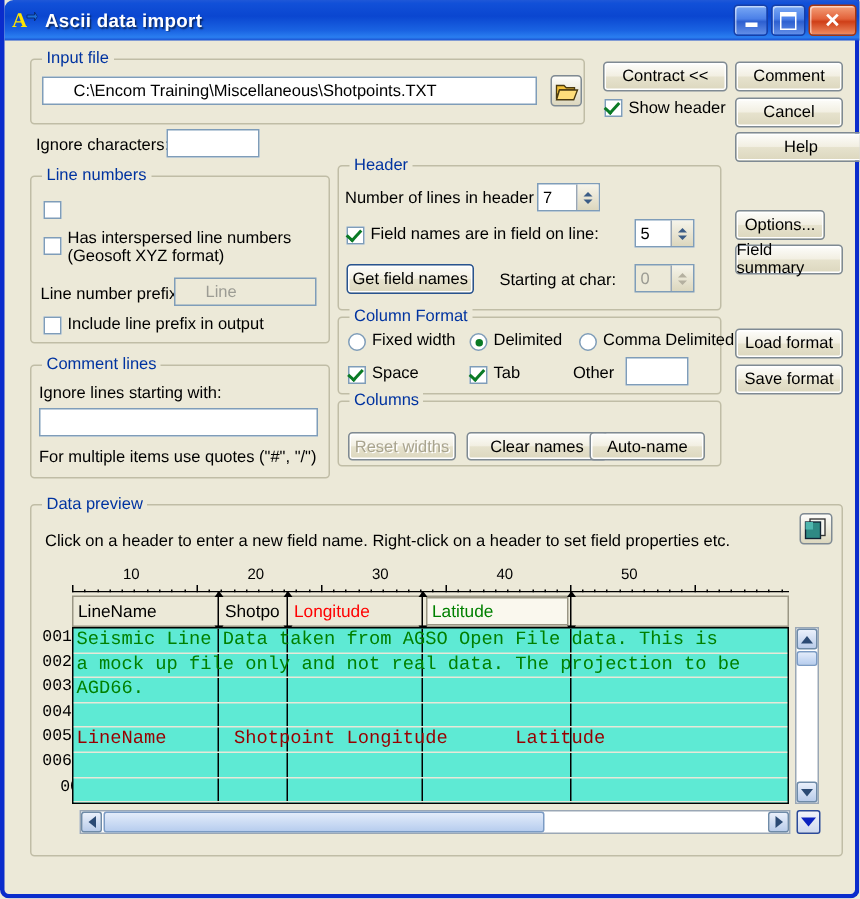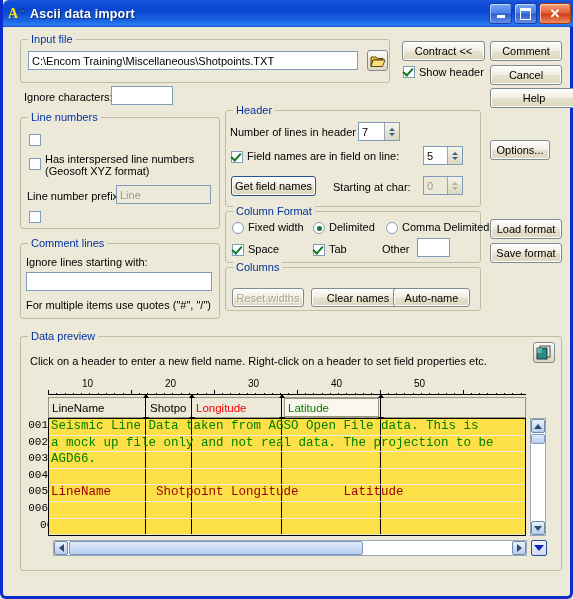--- a/index.html
+++ b/index.html
@@ -49,21 +49,21 @@
   .grp{position:absolute;border:1px solid #c0bda6;border-radius:3px;box-sizing:border-box;}
   .grp > .legend{
     position:absolute;top:-7px;left:7px;background:#ece9d8;padding:0 3px;
     color:#0033a0;font-size:11px;white-space:nowrap;
   }
   .lbl{position:absolute;color:#000;font-size:11px;white-space:nowrap;}
   
   .tbox{
     position:absolute;box-sizing:border-box;background:#fff;
     border:1px solid #7f9db9;font-size:11px;color:#000;
-    padding:1px 3px;display:flex;align-items:center;
+    padding:1px 20px;display:flex;align-items:center;
     font-family:"Liberation Sans",sans-serif;
   }
   .tbox.disabled{background:#ece9d8;color:#9c9c94;}
   
   .btn{
     position:absolute;box-sizing:border-box;
     background:linear-gradient(180deg,#fdfdfb 0%,#f2efe2 48%,#e6e2cd 52%,#dcd7be 100%);
     border:1px solid #7f8a93;border-radius:3px;
     font-size:11px;color:#000;display:flex;align-items:center;justify-content:center;
     cursor:default;font-family:"Liberation Sans",sans-serif;
@@ -109,21 +109,21 @@
     position:absolute;top:0;height:100%;box-sizing:border-box;
     font-size:11.5px;display:flex;align-items:center;padding-left:3px;
     font-family:"Liberation Sans",sans-serif;overflow:hidden;white-space:nowrap;
   }
   .hsplit{position:absolute;width:1px;background:#000;}
   .hsplit:before,.hsplit:after{content:"";position:absolute;left:-2.5px;width:0;height:0;
     border-left:3px solid transparent;border-right:3px solid transparent;}
   .hsplit:before{top:0;border-bottom:4px solid #000;}
   .hsplit:after{bottom:0;border-top:4px solid #000;}
   .gutter{position:absolute;font-family:"Liberation Mono","DejaVu Sans Mono",monospace;font-size:11px;color:#000;}
-  .txtarea{position:absolute;box-sizing:border-box;background:#fde047;border:1px solid #000;overflow:hidden;}
+  .txtarea{position:absolute;box-sizing:border-box;background:#5eead4;border:1px solid #000;overflow:hidden;}
   .vsplit{position:absolute;width:1px;background:#000;}
   .prow{position:absolute;left:2px;white-space:pre;font-family:"Liberation Mono","DejaVu Sans Mono",monospace;font-size:12.5px;letter-spacing:0px;}
   .rowline{position:absolute;left:0;right:0;height:1px;background:#e8e8d8;}
   
   .sbar{position:absolute;background:#fff;border:1px solid #9aa7b5;box-sizing:border-box;}
   .sbtn{
     position:absolute;box-sizing:border-box;border:1px solid #6f8ba8;border-radius:2px;
     background:linear-gradient(180deg,#eaf0fb,#b9ccea);
     display:flex;align-items:center;justify-content:center;
   }
@@ -188,20 +188,21 @@
   <div class="cb" style="left:26px;top:134px;"></div>
 
   <div class="cb" style="left:26px;top:158px;"></div>
   <span class="lbl" style="left:42px;top:153px;">Has interspersed line numbers</span>
   <span class="lbl" style="left:42px;top:165px;">(Geosoft XYZ format)</span>
 
   <span class="lbl" style="left:24px;top:190px;">Line number prefix:</span>
   <div class="tbox disabled" style="left:113px;top:185px;width:95px;height:19px;">Line</div>
 
   <div class="cb" style="left:26px;top:211px;"></div>
+  <span class="lbl" style="left:42px;top:210px;">Include line prefix in output</span>
 
   <div class="grp" style="left:17px;top:243px;width:200px;height:76px;">
     <span class="legend">Comment lines</span>
   </div>
   <span class="lbl" style="left:23px;top:256px;">Ignore lines starting with:</span>
   <div class="tbox" style="left:23px;top:272px;width:186px;height:19px;"></div>
   <span class="lbl" style="left:23px;top:299px;">For multiple items use quotes ("#", "/")</span>
 
   <div class="grp" style="left:222px;top:110px;width:256px;height:97px;">
     <span class="legend">Header</span>
@@ -256,20 +257,21 @@
     <span class="legend">Columns</span>
   </div>
   <div class="btn dis" style="left:229px;top:288px;width:72px;height:19px;">Reset widths</div>
   <div class="btn" style="left:308px;top:288px;width:94px;height:19px;">Clear names</div>
   <div class="btn" style="left:390px;top:288px;width:77px;height:19px;">Auto-name</div>
 
   <div class="btn" style="left:487px;top:41px;width:72px;height:20px;">Comment</div>
   <div class="btn" style="left:487px;top:65px;width:72px;height:20px;">Cancel</div>
   <div class="btn" style="left:487px;top:88px;width:88px;height:20px;">Help</div>
   <div class="btn" style="left:487px;top:140px;width:60px;height:20px;">Options...</div>
+  <div class="btn" style="left:487px;top:163px;width:72px;height:20px;">Field summary</div>
   <div class="btn" style="left:487px;top:243px;width:72px;height:20px;">Save format</div>
   <div class="btn" style="left:487px;top:219px;width:72px;height:20px;">Load format</div>
 
   <div class="grp" style="left:17px;top:336px;width:542px;height:235px;">
     <span class="legend">Data preview</span>
   </div>
   <span class="lbl" style="left:27px;top:355px;">Click on a header to enter a new field name.  Right-click on a header to set field properties etc.</span>
   <div class="iconbtn" style="left:530px;top:342px;width:22px;height:21px;">
     <svg width="16" height="15" viewBox="0 0 16 15">
       <rect x="4" y="1" width="10" height="11" fill="#f5f5f0" stroke="#333" stroke-width="0.9"></rect>

